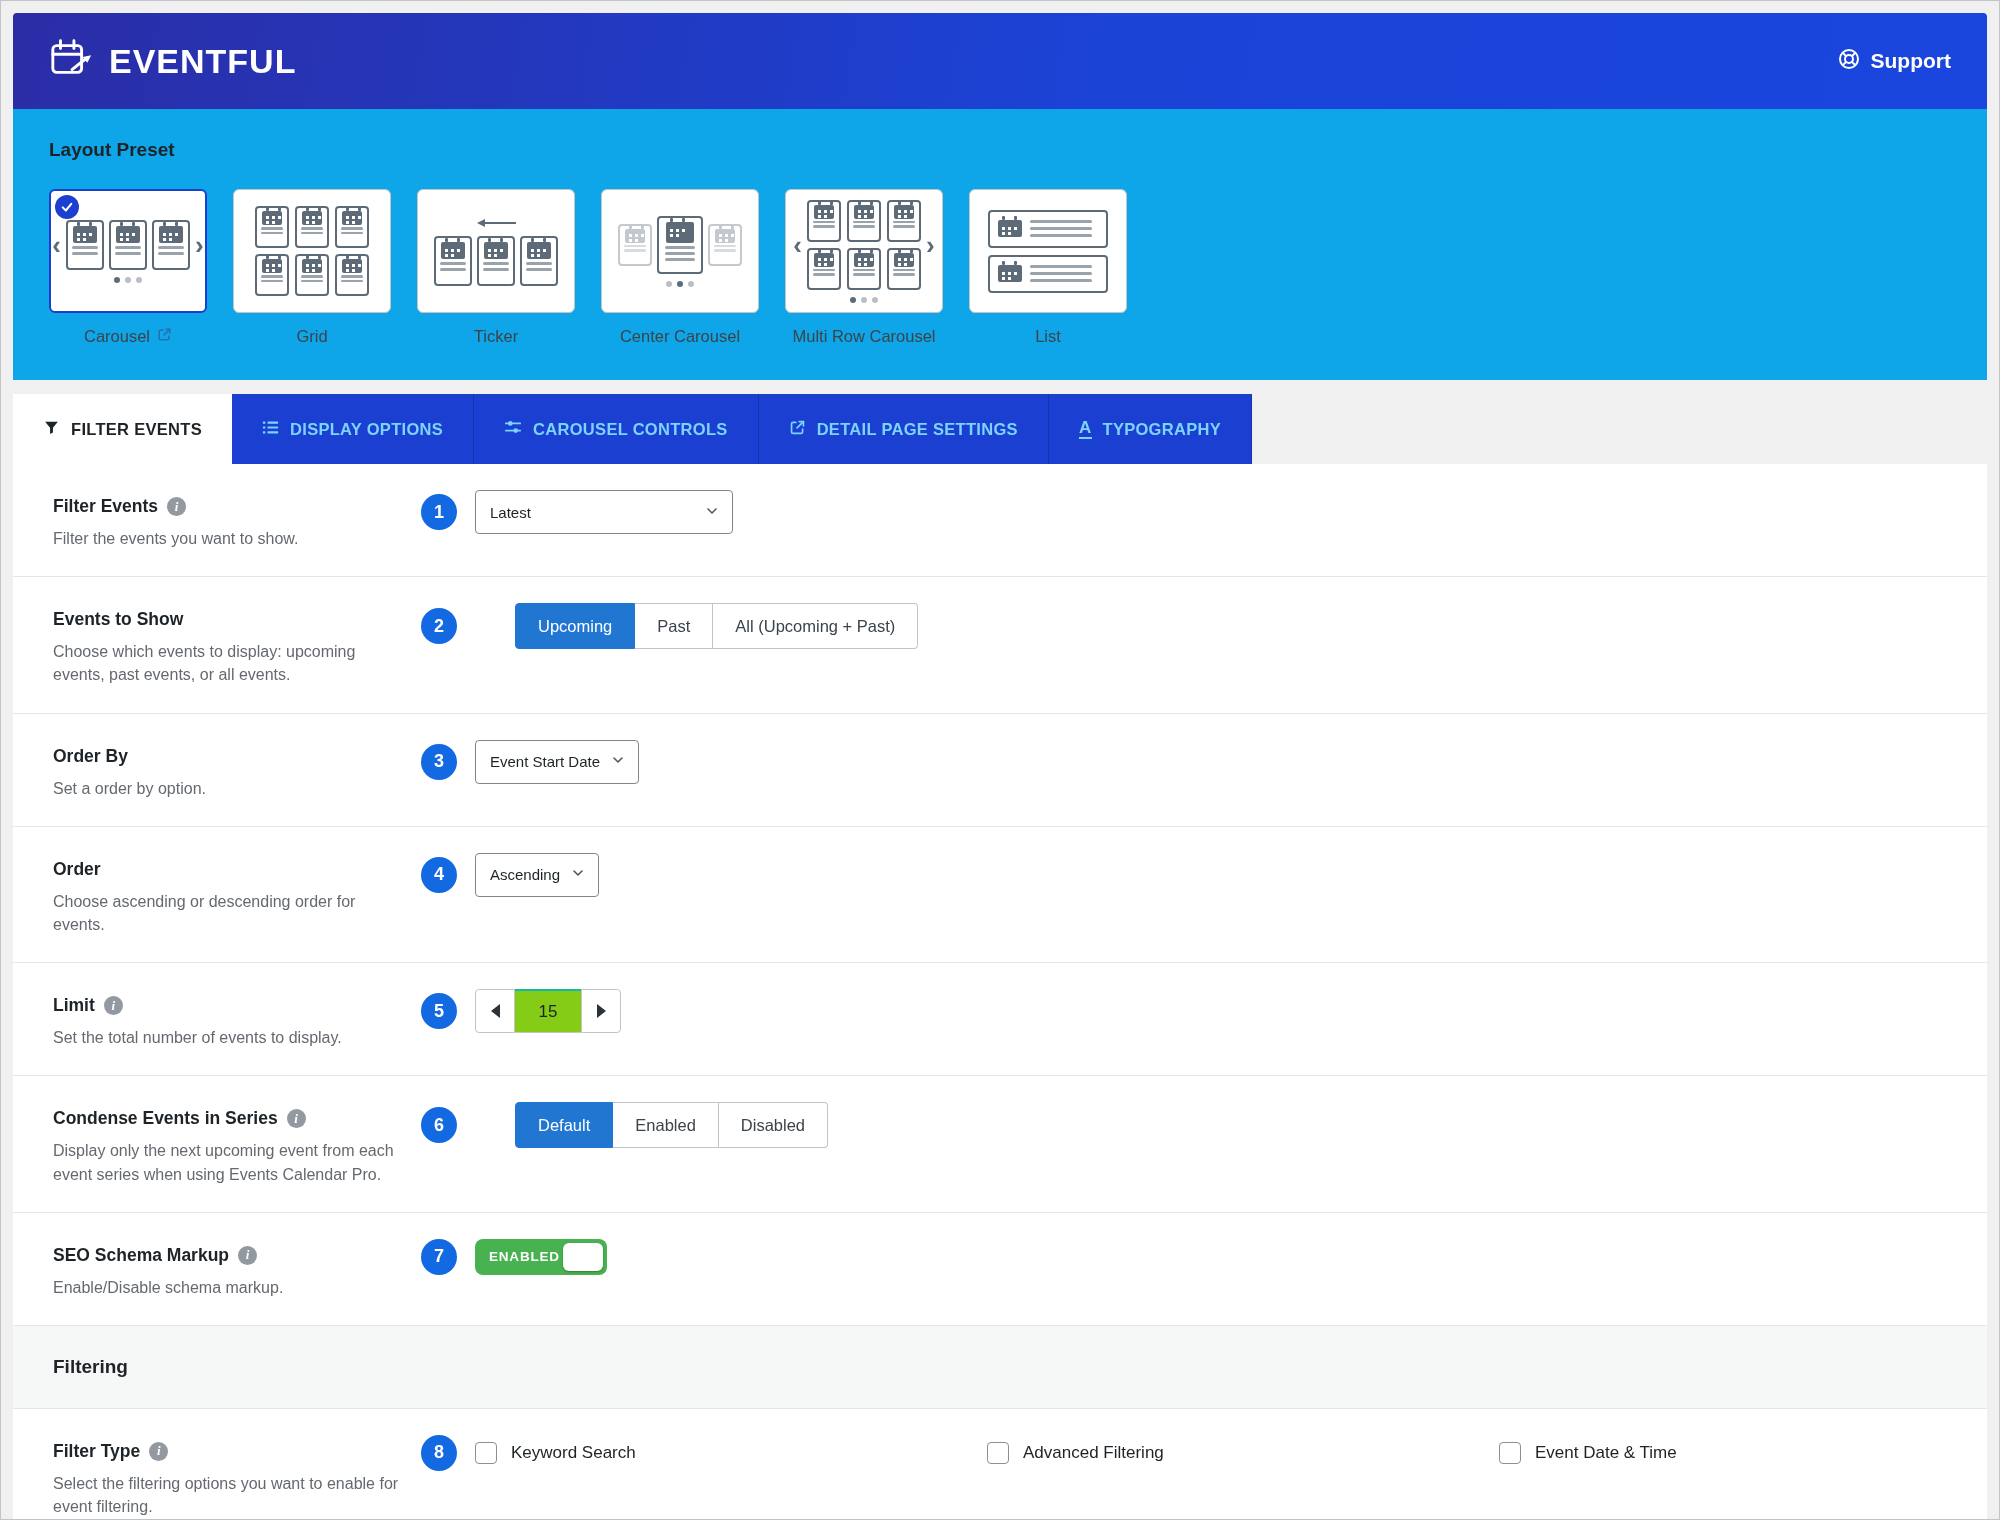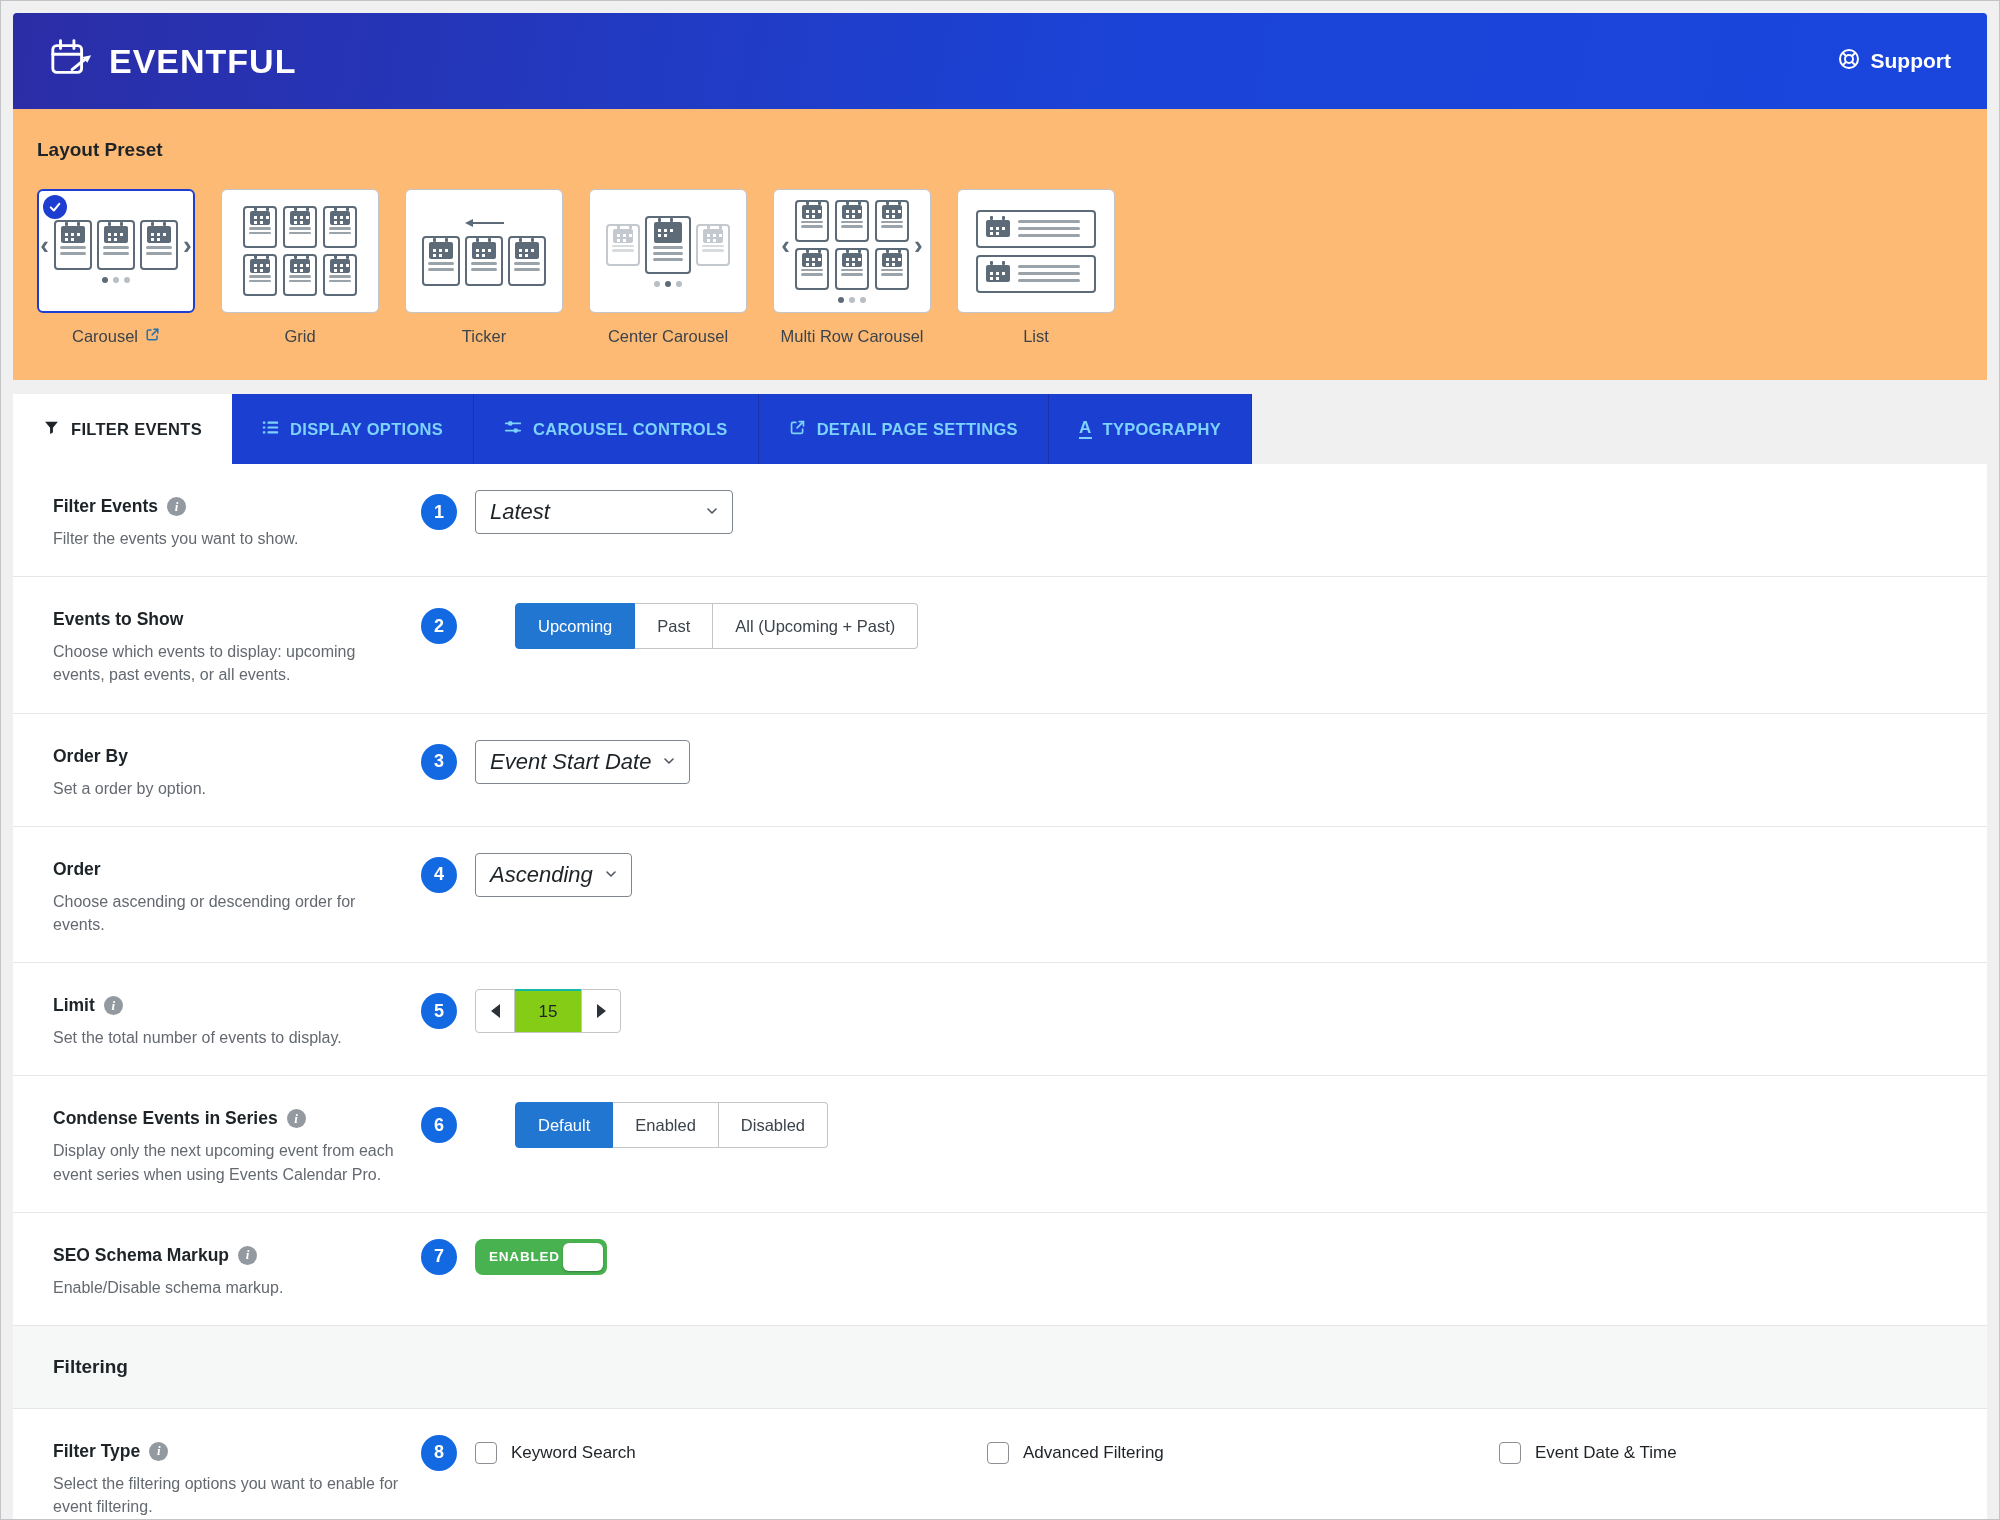--- a/index.html
+++ b/index.html
@@ -17,21 +17,21 @@
     background:linear-gradient(100deg,#2b2da6 0%, #1b43d6 55%, #1a46de 100%);
     border-radius:4px 4px 0 0;
     display:flex; align-items:center; padding:0 36px; color:#fff;
   }
   .brand { display:flex; align-items:center; gap:14px; }
   .brand-name { font-size:34px; font-weight:800; letter-spacing:1px; }
   .support { margin-left:auto; display:flex; align-items:center; gap:10px; cursor:pointer; }
   .support-label { font-size:21px; font-weight:700; }
 
   
-  .preset-section { background:#fdba74; padding:30px 24px 34px; }
+  .preset-section { background:#0ea5e9; padding:30px 36px 34px; }
   .preset-title { font-size:19px; font-weight:700; color:#1d2327; margin-bottom:28px; }
   .preset-row { display:flex; gap:26px; }
   .preset { display:flex; flex-direction:column; align-items:center; gap:14px; cursor:pointer; }
   .preset-card {
     width:158px; height:124px; border:1px solid #c3c4c7; border-radius:6px;
     background:#fff; position:relative; display:flex; align-items:center; justify-content:center;
   }
   .preset-card.selected { border:2px solid #1d3fd1; }
   .check-badge {
     position:absolute; top:4px; left:4px; width:24px; height:24px; border-radius:50%;
@@ -104,21 +104,21 @@
   }
   .info::after { content:"i"; font-family:"Liberation Serif", serif; font-style:italic; font-weight:700; font-size:13px; }
   .row-right { display:flex; align-items:center; gap:18px; }
   .step {
     width:36px; height:36px; border-radius:50%; background:#1269e2; color:#fff;
     font-weight:700; font-size:18px; display:flex; align-items:center; justify-content:center; flex:0 0 36px;
   }
   .select {
     height:44px; border:1px solid #80868d; border-radius:4px; background:#fff;
     display:inline-flex; align-items:center; justify-content:space-between;
-    padding:0 12px 0 14px; font-size:22px; color:#1d2327; cursor:pointer; gap:10px;font-style:italic;
+    padding:0 12px 0 14px; font-size:15px; color:#1d2327; cursor:pointer; gap:10px;
   }
   .seg { display:inline-flex;padding-left:40px; }
   .seg-btn {
     height:46px; padding:0 22px; display:flex; align-items:center; font-size:16.5px;
     background:#fff; color:#3c434a; border:1px solid #c3c4c7; border-left-width:0; cursor:pointer;
   }
   .seg-btn:first-child { border-left-width:1px; border-radius:4px 0 0 4px; }
   .seg-btn:last-child { border-radius:0 4px 4px 0; }
   .seg-btn.on { background:#2176d2; border-color:#2176d2; color:#fff; }
   .stepper { display:inline-flex; }

